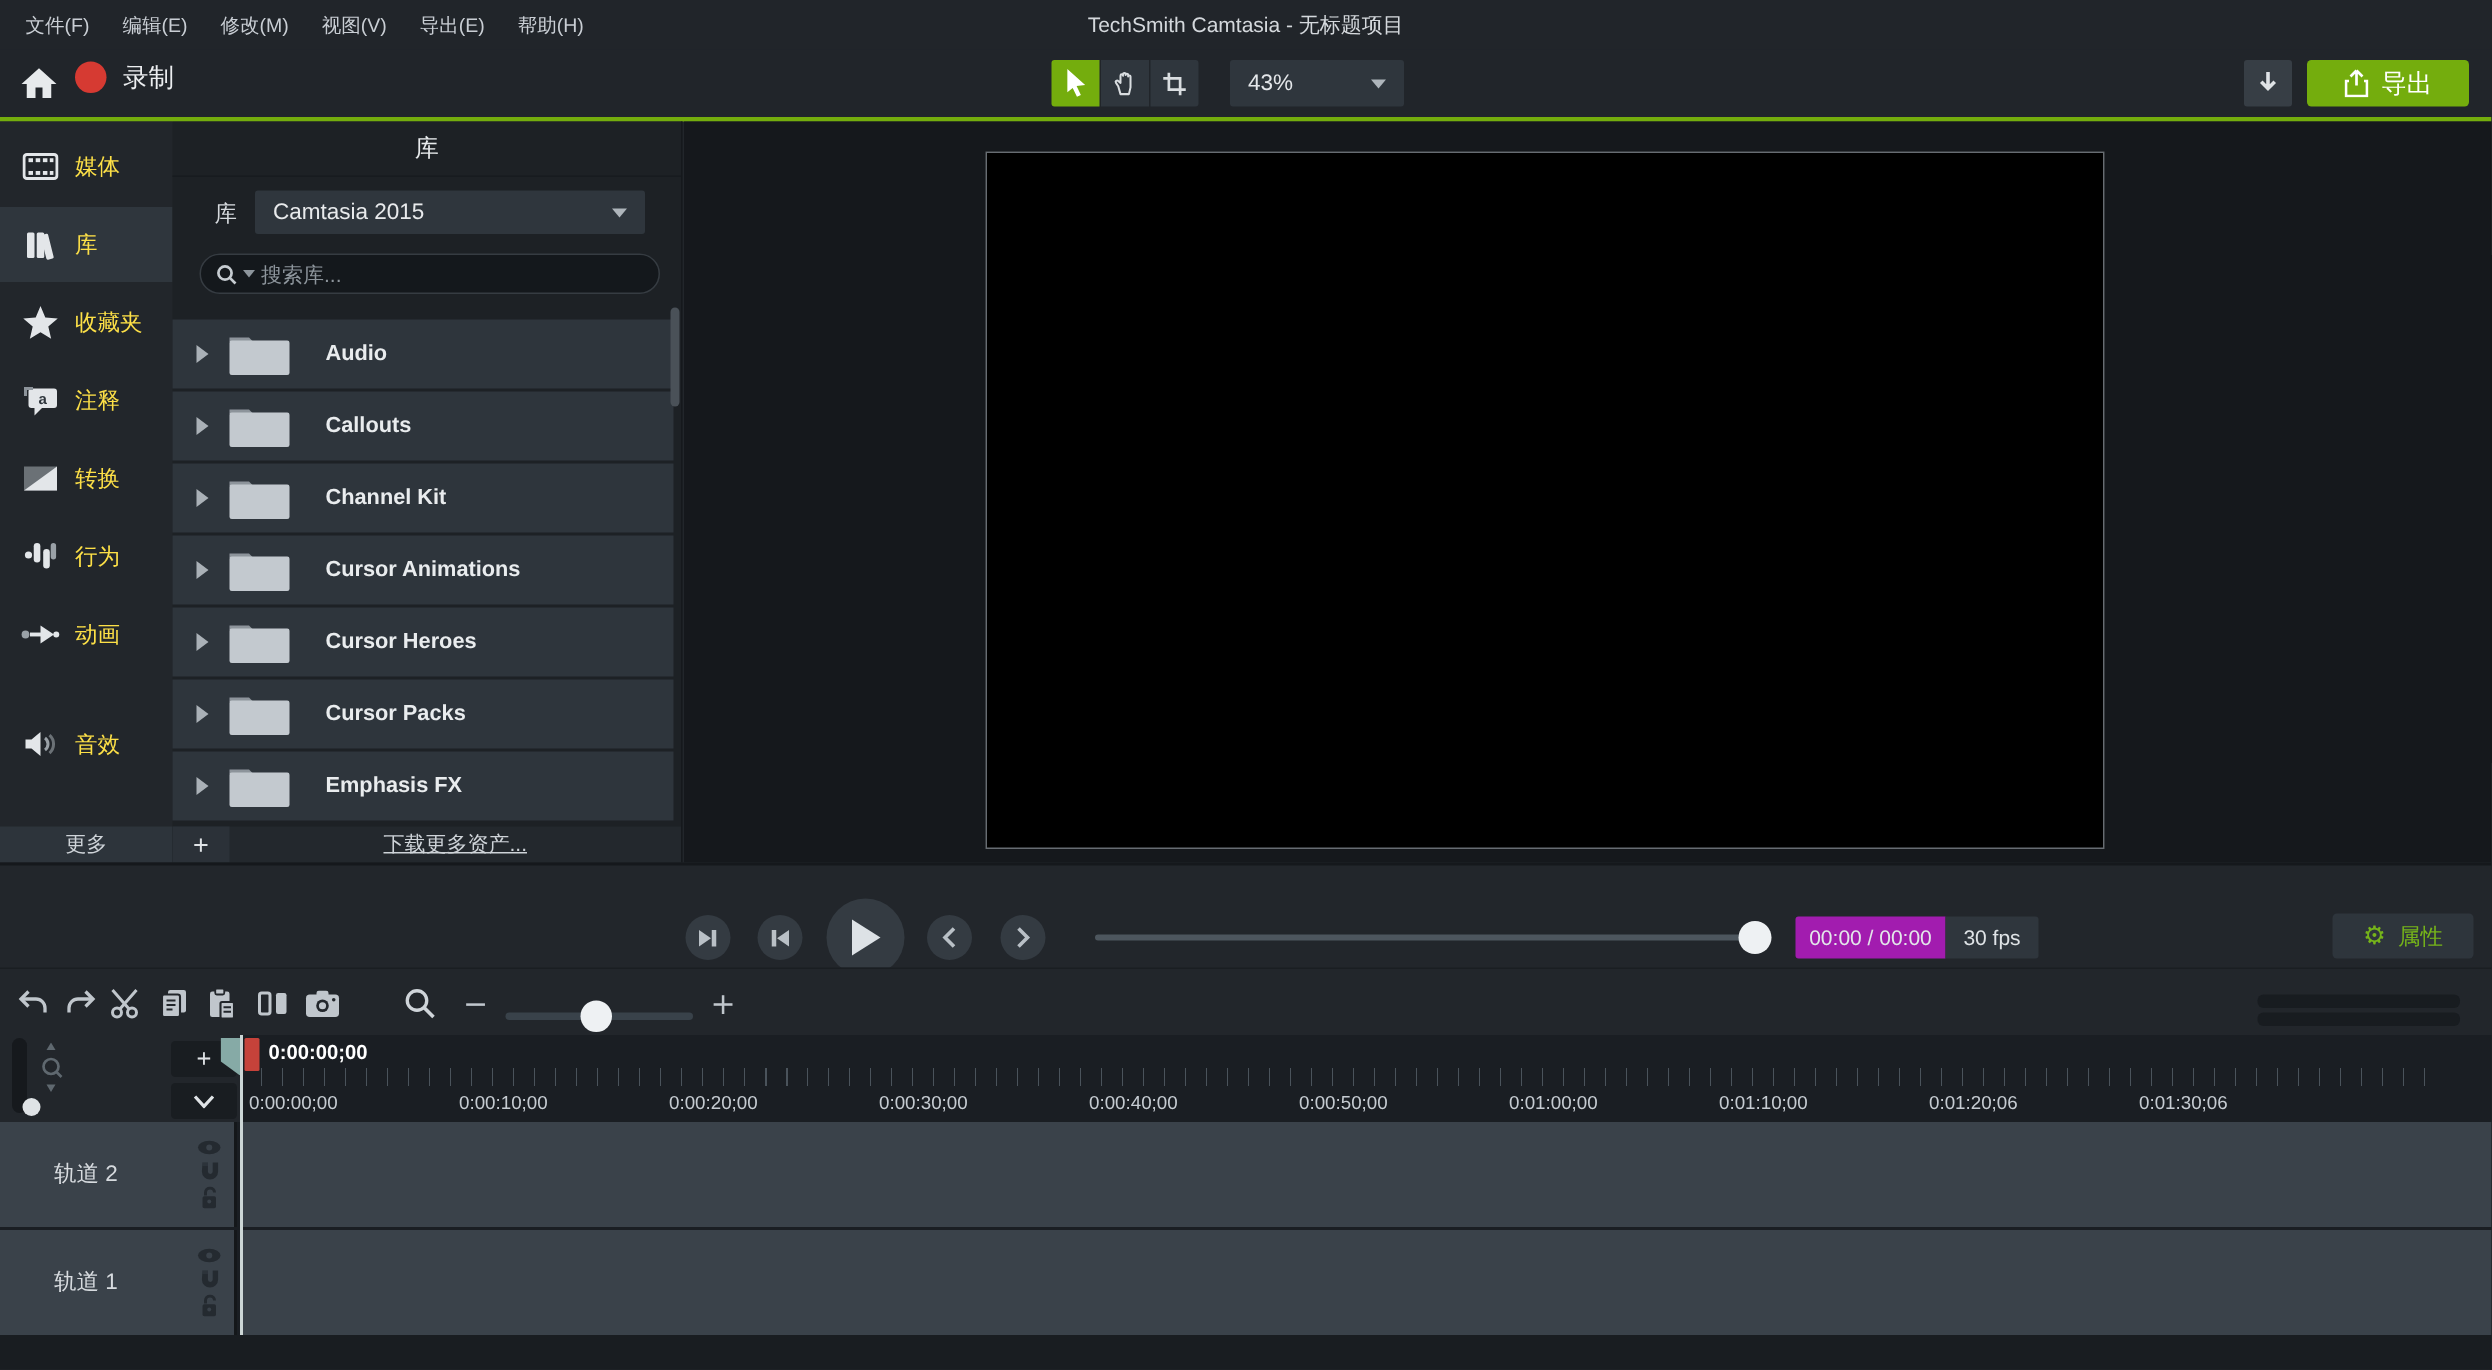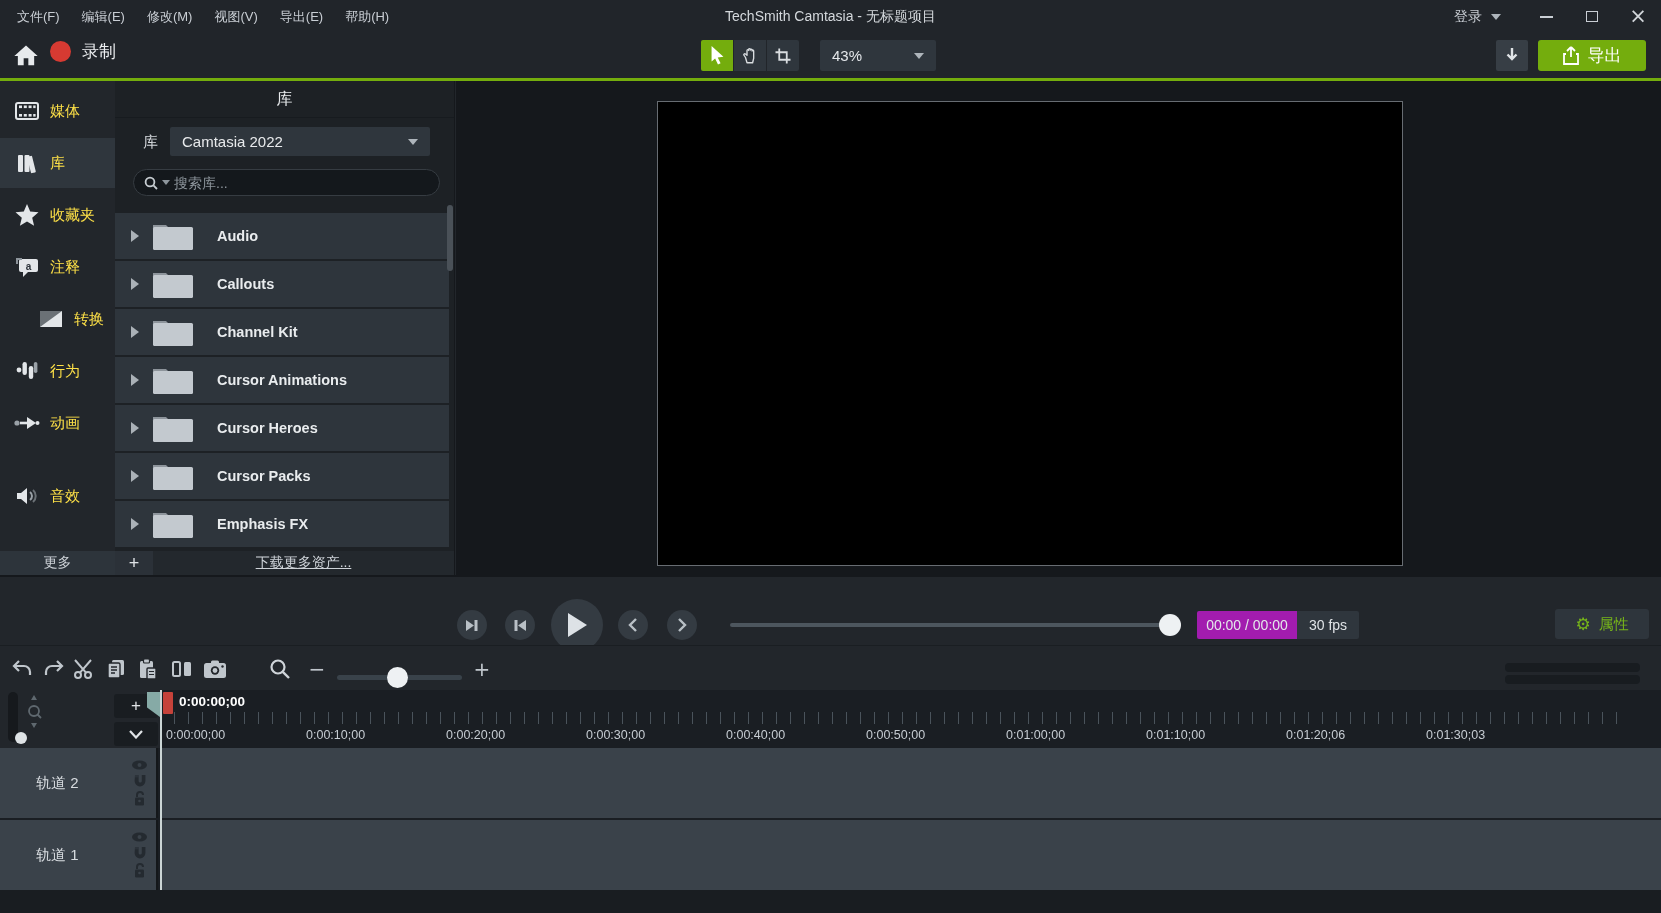--- a/index.html
+++ b/index.html
@@ -119,35 +119,20 @@
 <div class="titlebar">
   <div class="menubar">
     <span class="menu-item">文件(F)</span>
     <span class="menu-item">编辑(E)</span>
     <span class="menu-item">修改(M)</span>
     <span class="menu-item">视图(V)</span>
     <span class="menu-item">导出(E)</span>
     <span class="menu-item">帮助(H)</span>
   </div>
   <div class="win-title">TechSmith Camtasia - 无标题项目</div>
-  <div class="tb-right">
-    <span class="login">
-      <span>登录</span>
-      <span class="caret-down"></span>
-    </span>
-    <span class="winbtn">
-        <span class="glyph-min"></span>
-      </span>
-    <span class="winbtn">
-        <span class="glyph-max"></span>
-      </span>
-    <span class="winbtn">
-        <span class="glyph-close">×</span>
-      </span>
-  </div>
 </div>
 
 <div class="toolbar">
   <div class="home-btn">
     <svg width="28" height="28" viewBox="0 0 24 24">
       <path d="M12 3 L22 12 h-3 v8 h-5 v-6 h-4 v6 H5 v-8 H2 Z" fill="#e7eaec"></path>
     </svg>
   </div>
   <div class="record-btn">
     <span class="rec-circle"></span>
@@ -231,21 +216,21 @@
       <span class="side-icon">
         <svg width="24" height="21" viewBox="0 0 24 21">
             <rect x="4" y="2" width="19" height="13" rx="2" fill="#e3e6e9"></rect>
             <path d="M8 14 L8 20 L14 14 Z" fill="#e3e6e9"></path>
             <path d="M1 1 h6 v2 h-4 v4 h-2 Z" fill="#8d949b"></path>
             <text x="13.5" y="12.5" font-size="10" font-weight="bold" fill="#2e353c" text-anchor="middle" font-family="Liberation Sans, sans-serif">a</text>
           </svg>
       </span>
       <span class="side-label">注释</span>
     </div>
-    <div class="side-item" style="top:213px;margin-left:24px;">
+    <div class="side-item" style="top:213px;">
       <span class="side-icon">
         <svg width="24" height="18" viewBox="0 0 24 18">
             <rect x="1" y="1" width="22" height="16" fill="#6b7176"></rect>
             <path d="M1 17 L23 1 L23 17 Z" fill="#e3e6e9"></path>
           </svg>
       </span>
       <span class="side-label">转换</span>
     </div>
     <div class="side-item" style="top:265px;">
       <span class="side-icon">
@@ -281,21 +266,21 @@
     </div>
     <div class="side-more">
       <span>更多</span>
     </div>
   </div>
 
   <div class="library">
     <div class="lib-header">库</div>
     <div class="lib-dd-label">库</div>
     <div class="lib-dd">
-      <span>Camtasia 2022</span>
+      <span>Camtasia 2015</span>
       <span class="caret-down"></span>
     </div>
     <div class="lib-search">
       <svg width="14" height="14" viewBox="0 0 14 14">
           <circle cx="6" cy="6" r="4.4" fill="none" stroke="#c6ccd1" stroke-width="1.8"></circle>
           <path d="M9.4 9.4 L13 13" stroke="#c6ccd1" stroke-width="1.8"></path>
         </svg>
       <span class="search-caret"></span>
       <input type="text" placeholder="搜索库..." style="">
     </div>
@@ -505,21 +490,21 @@
     <div class="ticks"></div>
     <span class="ruler-label" style="left:6px;">0:00:00;00</span>
     <span class="ruler-label" style="left:146px;">0:00:10;00</span>
     <span class="ruler-label" style="left:286px;">0:00:20;00</span>
     <span class="ruler-label" style="left:426px;">0:00:30;00</span>
     <span class="ruler-label" style="left:566px;">0:00:40;00</span>
     <span class="ruler-label" style="left:706px;">0:00:50;00</span>
     <span class="ruler-label" style="left:846px;">0:01:00;00</span>
     <span class="ruler-label" style="left:986px;">0:01:10;00</span>
     <span class="ruler-label" style="left:1126px;">0:01:20;06</span>
-    <span class="ruler-label" style="left:1266px;">0:01:30;03</span>
+    <span class="ruler-label" style="left:1266px;">0:01:30;06</span>
   </div>
 
   <div class="track-row" style="top:58px; height:70px;">
     <div class="track-head">
       <span class="track-name">轨道 2</span>
       <div class="track-icons">
         <svg width="17" height="10" viewBox="0 0 17 10">
             <ellipse cx="8.5" cy="5" rx="7.5" ry="4.5" fill="#242a30"></ellipse>
             <circle cx="8.5" cy="5" r="2" fill="#3a424a"></circle>
           </svg>

